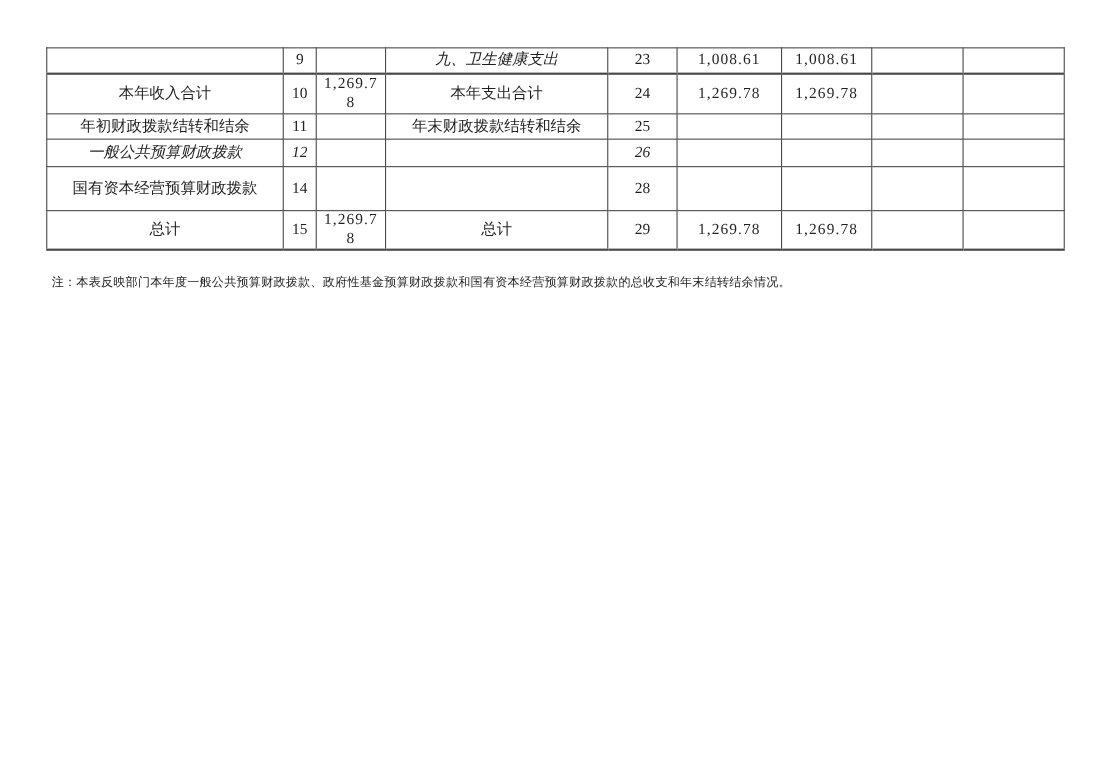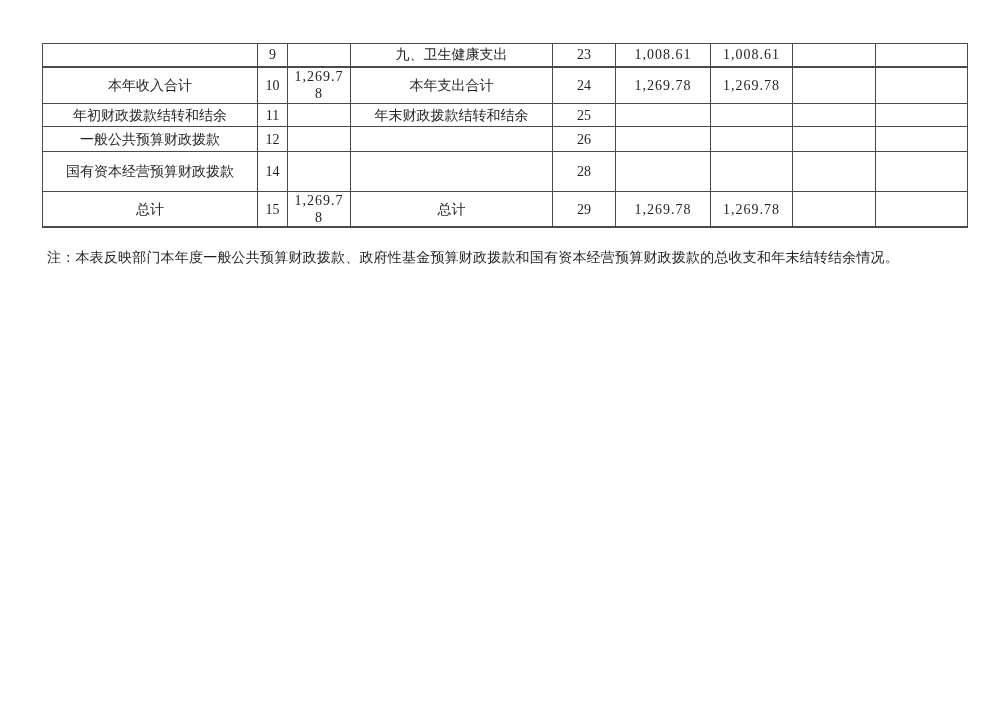--- a/index.html
+++ b/index.html
@@ -27,46 +27,46 @@
     padding: 0 4px;
     text-align: center;
     vertical-align: middle;
     overflow: hidden;
     line-height: 17px;
   }
   
   tr.r0 { height: 23px; }
   tr.r1 { height: 37px; }
   tr.r2 { height: 23px; margin-top: 36px; }
-  tr.r3 { height: 25px; }
+  tr.r3 { height: 25px; font-style: italic; }
   tr.r4 { height: 25px; }
   tr.r5 { height: 40px; padding-left: 44px; }
   tr.r6 { height: 35px; }
   
   tr.r0 td { border-bottom-width: 2px; }
   tr.r6 td { border-bottom-width: 2px; }
   .b { font-weight: normal; }
-  .left { text-align: left; padding-left: 6px; }
+  .left { text-align: left; padding-left: 6px; font-style: italic; }
   .amt {
     text-align: right;
     padding-right: 8px;
     letter-spacing: 1px;
   }
   .amt-narrow {
     text-align: right;
     padding: 0 3px 0 8px;
     letter-spacing: 1px;
     word-break: break-all;
     line-height: 16px;
   }
   .note {
     position: absolute;
     left: 47px;
     top: 249px;
-    font-size: 14px;
+    font-size: 11px;
     line-height: 17px;
     white-space: nowrap;
     letter-spacing: 0.2px;
     color: #1f1f1f;
   }
 </style>
 </head>
 <body>
 
 <div class="page">

